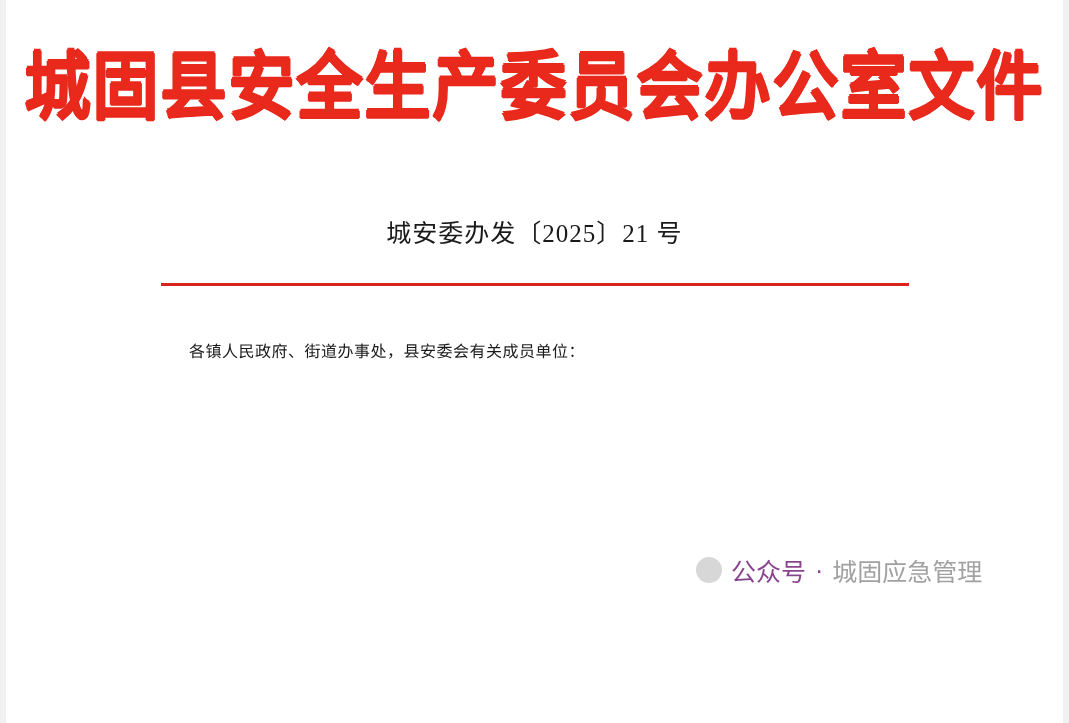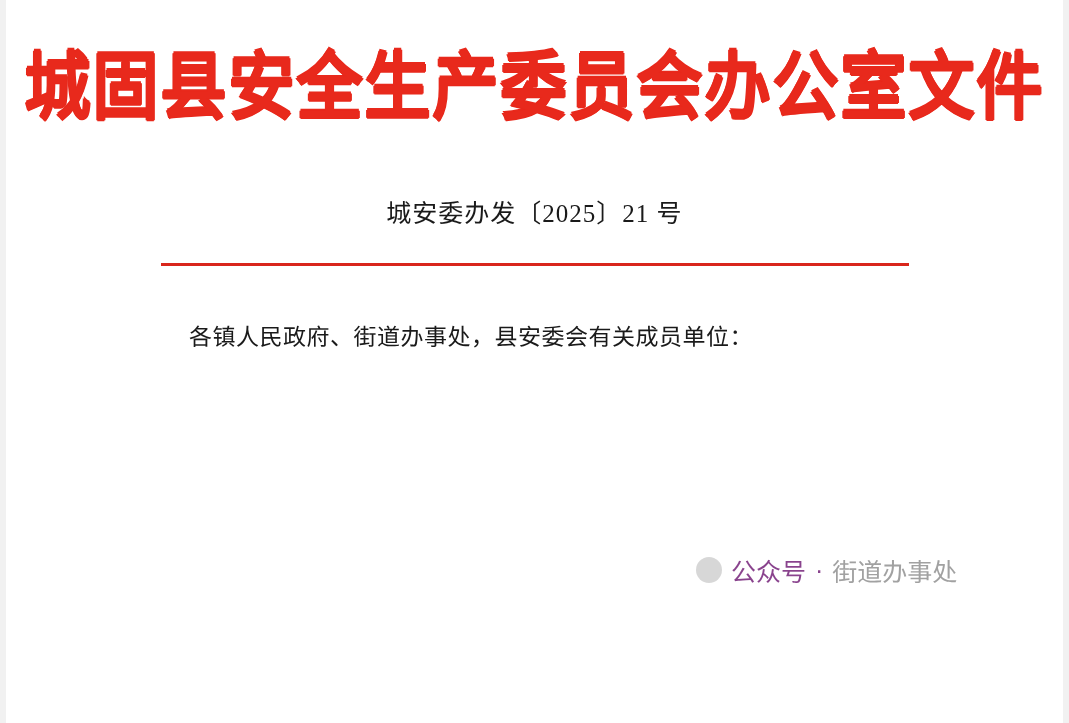--- a/index.html
+++ b/index.html
@@ -60,21 +60,21 @@
       -1px 0 0 #e8291c,
       0 1px 0 #e8291c,
       0 -1px 0 #e8291c;
     transform: scaleY(1.12);
     transform-origin: center top;
   }
 
   
   .doc-number {
     text-align: center;
-    margin-top: 68px;
+    margin-top: 88px;
     font-size: 25px;
     color: #1a1a1a;
     letter-spacing: 1px;
     font-family: "Liberation Serif", "DejaVu Serif", serif;
   }
 
   
   .red-rule {
     margin: 34px auto 0 auto;
     width: 748px;
@@ -95,21 +95,21 @@
   }
   .title-line {
     display: block;
     white-space: nowrap;
   }
 
   
   .salutation {
     margin-top: 52px;
     padding-left: 183px;
-    font-size: 23px;
+    font-size: 16px;
     color: #1a1a1a;
     letter-spacing: 0.5px;
     font-family: "Liberation Serif", "DejaVu Serif", serif;
   }
 
   
   .watermark {
     position: absolute;
     left: 690px;
     top: 552px;
@@ -155,17 +155,17 @@
 
     <div class="red-rule"></div>
 
 
     <div class="salutation">各镇人民政府、街道办事处，县安委会有关成员单位：</div>
 
     <div class="watermark">
       <span class="wm-badge"></span>
       <span class="wm-text">公众号</span>
       <span class="wm-text">·</span>
-      <span class="wm-name">街道办事处</span>
+      <span class="wm-name">城固应急管理</span>
     </div>
 
   </div>
 </div>
 
 </body></html>

